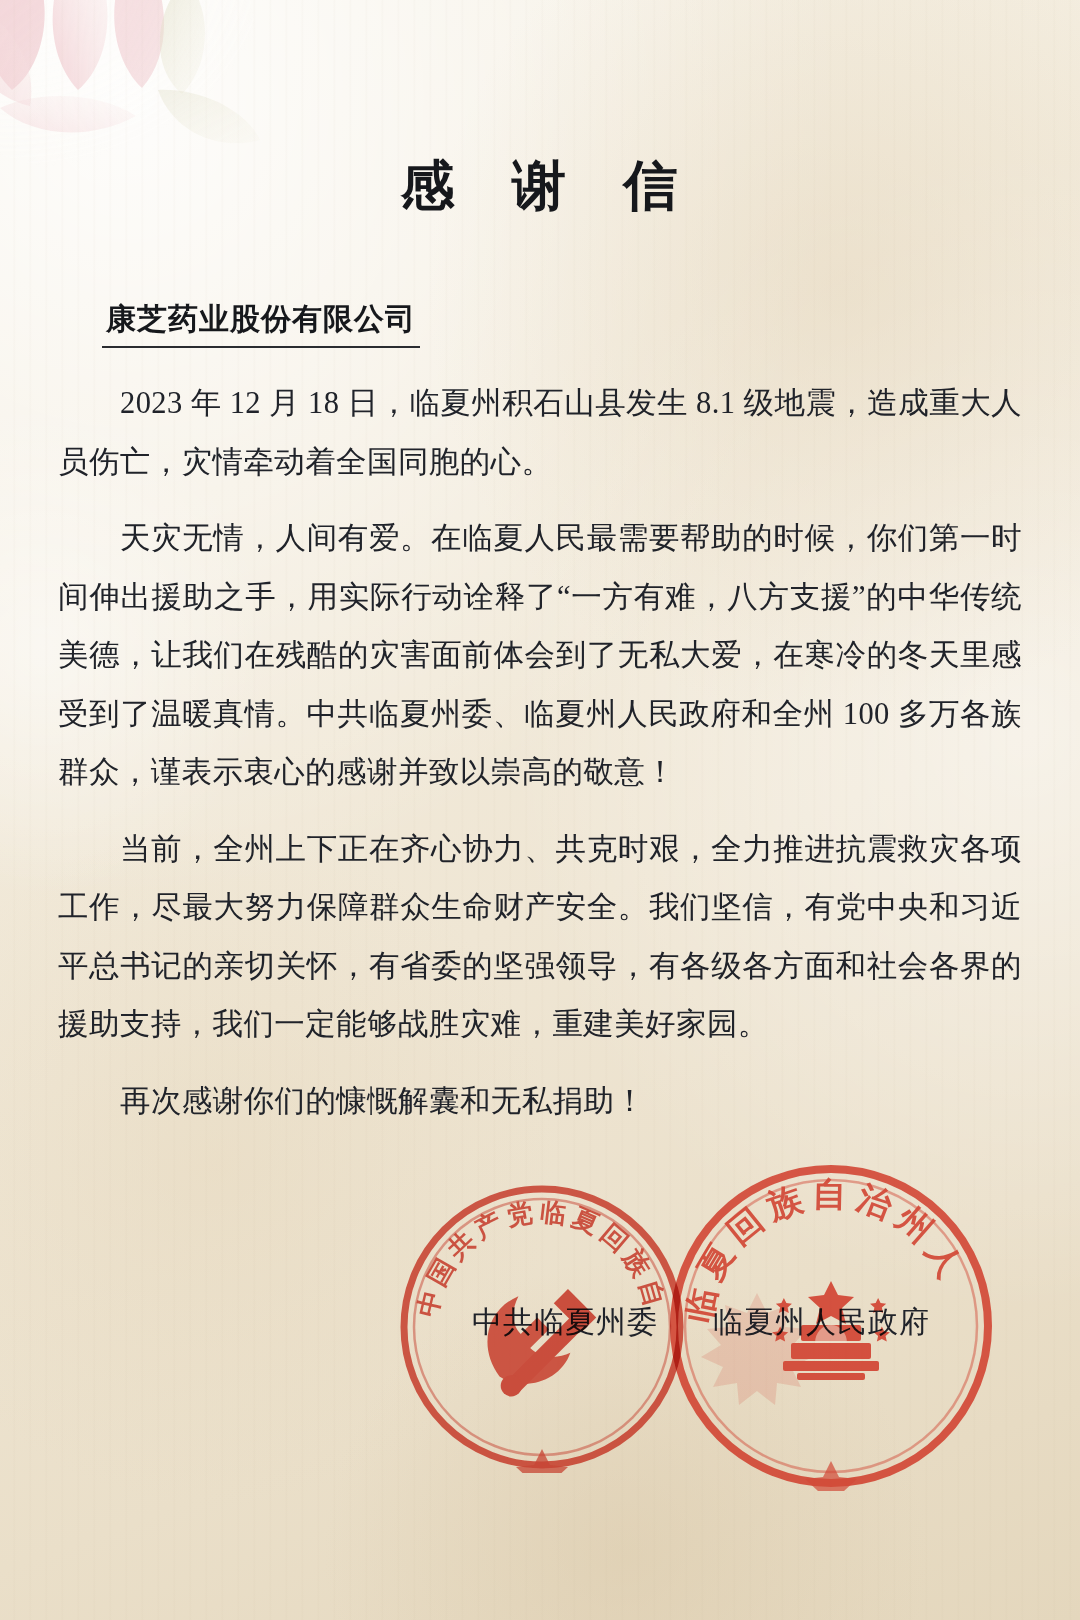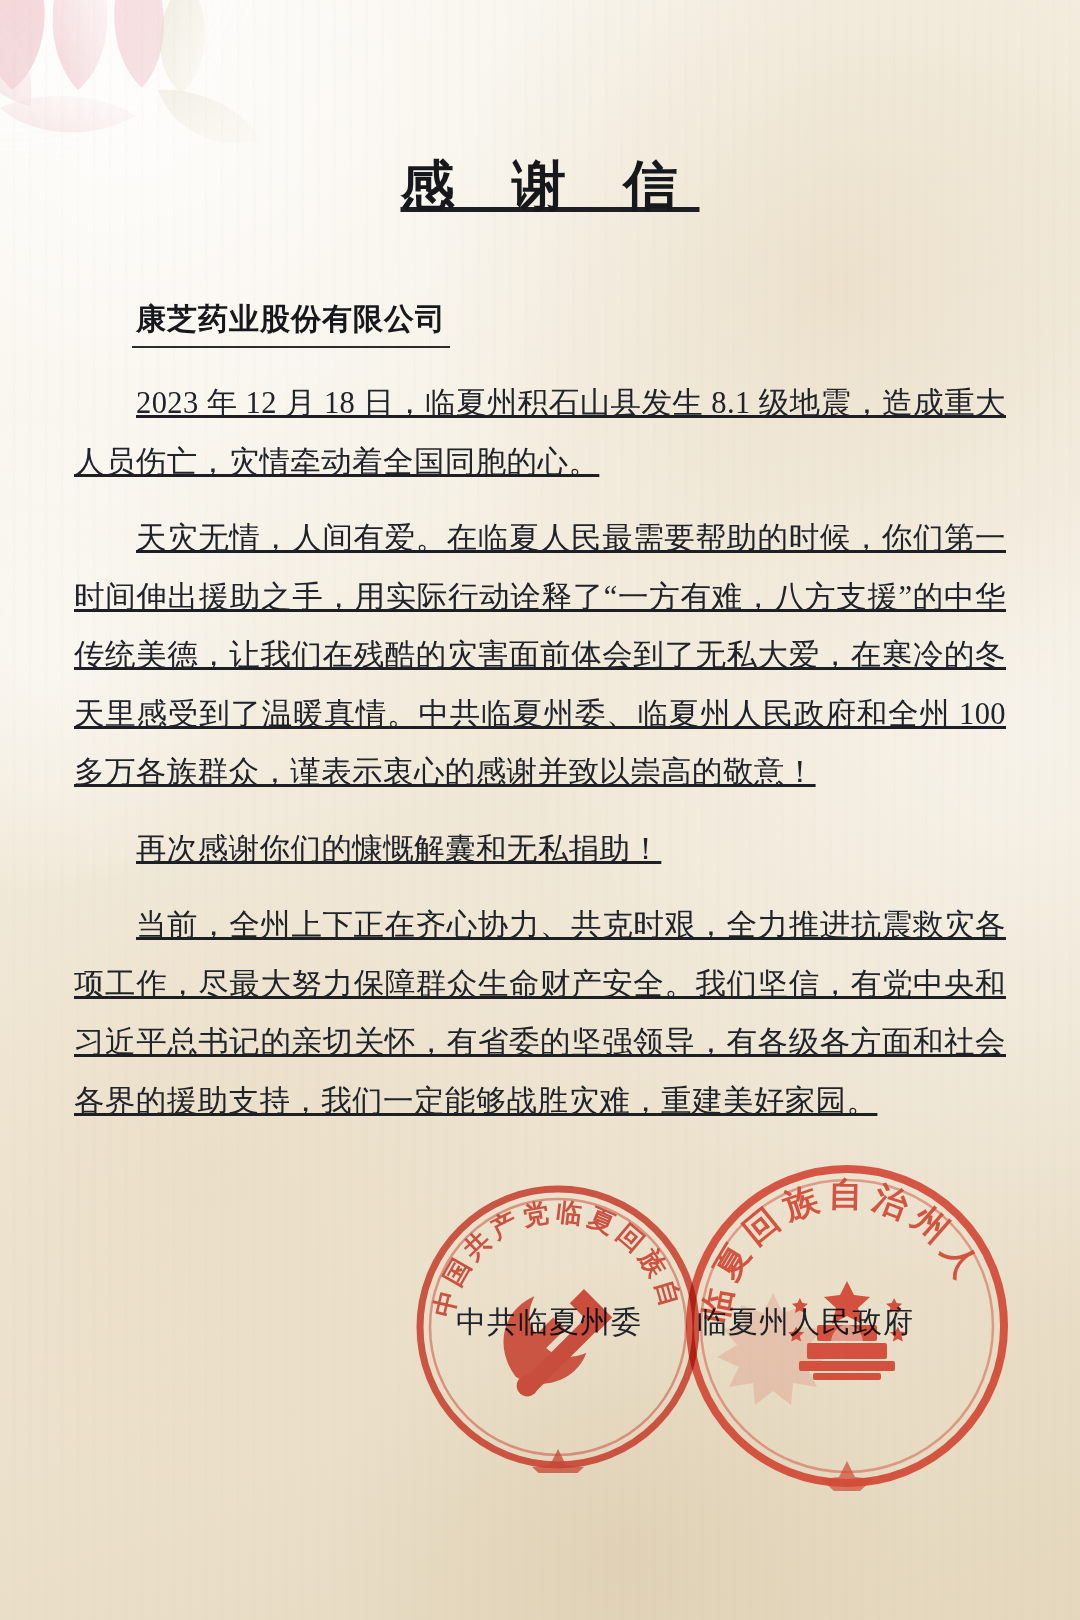--- a/index.html
+++ b/index.html
@@ -59,36 +59,35 @@
     width: 330px;
     height: 290px;
     opacity: 0.85;
     pointer-events: none;
   }
 
   
   .content {
     position: relative;
     z-index: 3;
-    padding: 0 74px;
+    padding: 0 58px;
     color: #1d1f24;
-    text-decoration: underline;
   }
   .title {
     text-align: center;
     font-size: 54px;
     font-weight: bold;
     letter-spacing: 22px;
     margin: 150px 0 0 0;
     padding-left: 20px;
     color: #16181c;
     font-family: "Liberation Serif", "DejaVu Serif", serif;
   }
   .salutation {
-    margin: 76px 0 0 58px;
+    margin: 76px 0 0 44px;
     font-size: 30px;
     font-weight: bold;
     letter-spacing: 1px;
     display: inline-block;
     border-bottom: 2px solid #2a2c30;
     padding: 0 4px 6px 4px;
     color: #16181c;
   }
   .para {
     font-size: 30.5px;
@@ -180,22 +179,22 @@
   <div class="content">
 
     <div class="title">感 谢 信</div>
 
     <div>
       <div class="salutation">康芝药业股份有限公司</div>
     </div>
 
     <p class="para p1">2023 年 12 月 18 日，临夏州积石山县发生 8.1 级地震，造成重大人员伤亡，灾情牵动着全国同胞的心。</p>
     <p class="para">天灾无情，人间有爱。在临夏人民最需要帮助的时候，你们第一时间伸出援助之手，用实际行动诠释了“一方有难，八方支援”的中华传统美德，让我们在残酷的灾害面前体会到了无私大爱，在寒冷的冬天里感受到了温暖真情。中共临夏州委、临夏州人民政府和全州 100 多万各族群众，谨表示衷心的感谢并致以崇高的敬意！</p>
+    <p class="para">当前，全州上下正在齐心协力、共克时艰，全力推进抗震救灾各项工作，尽最大努力保障群众生命财产安全。我们坚信，有党中央和习近平总书记的亲切关怀，有省委的坚强领导，有各级各方面和社会各界的援助支持，我们一定能够战胜灾难，重建美好家园。</p>
     <p class="para short">再次感谢你们的慷慨解囊和无私捐助！</p>
-    <p class="para">当前，全州上下正在齐心协力、共克时艰，全力推进抗震救灾各项工作，尽最大努力保障群众生命财产安全。我们坚信，有党中央和习近平总书记的亲切关怀，有省委的坚强领导，有各级各方面和社会各界的援助支持，我们一定能够战胜灾难，重建美好家园。</p>
 
     <div class="sign-area">
 
       <div class="seal" id="seal-party">
         <svg width="292" height="292" viewBox="0 0 292 292" xmlns="http://www.w3.org/2000/svg">
           <g fill="none" stroke="#c33020" stroke-width="7" opacity="0.9">
             <circle cx="146" cy="146" r="138"></circle>
             <circle cx="146" cy="146" r="128" stroke-width="2.5" opacity="0.55"></circle>
           </g>
 

